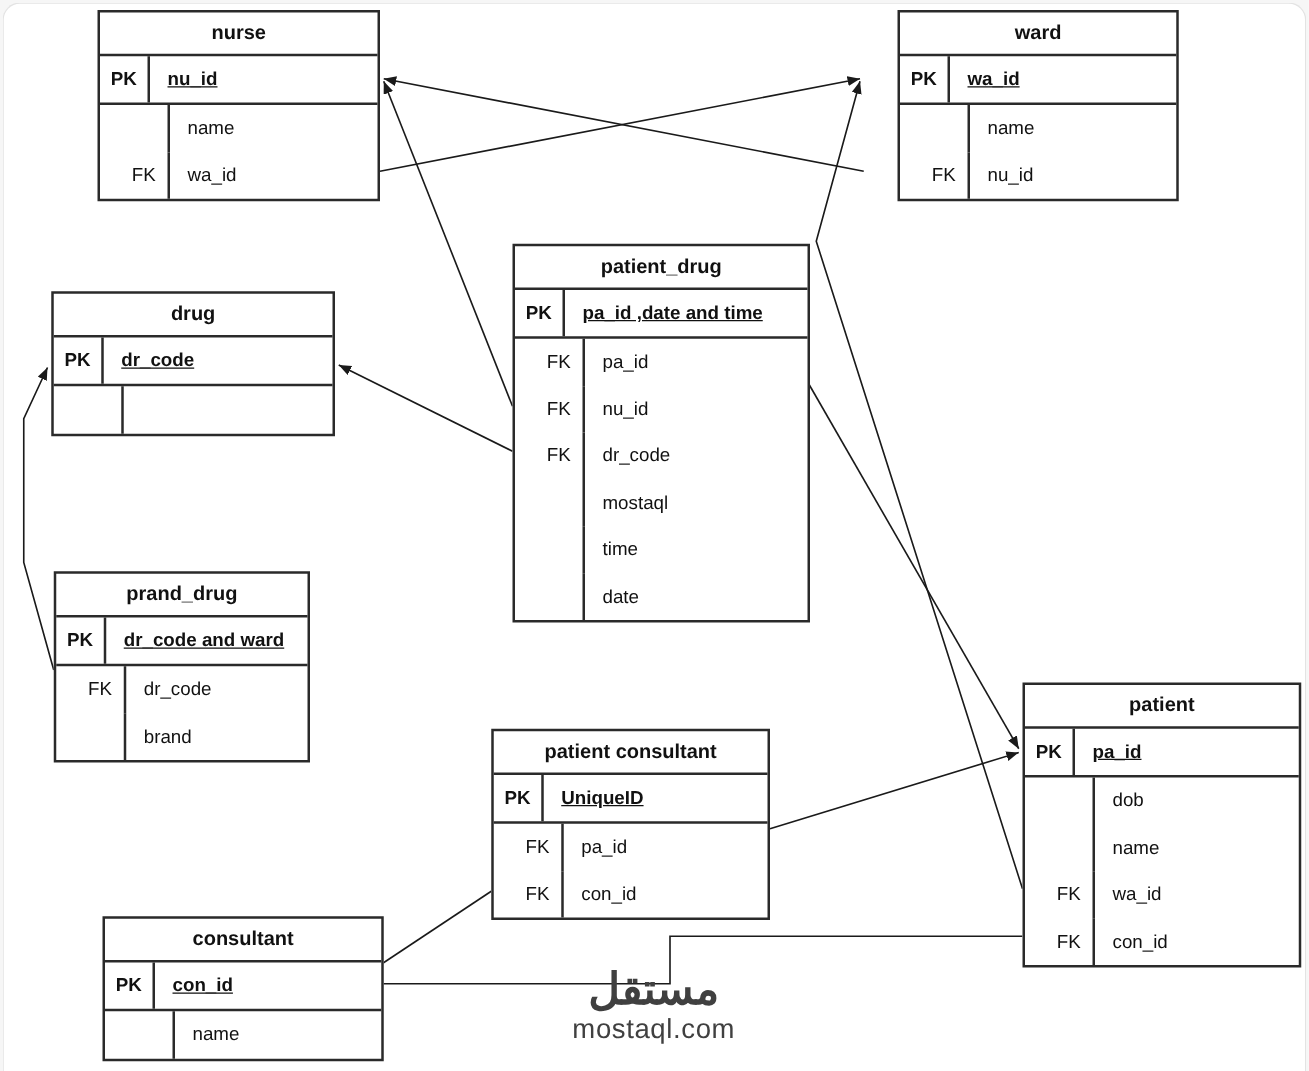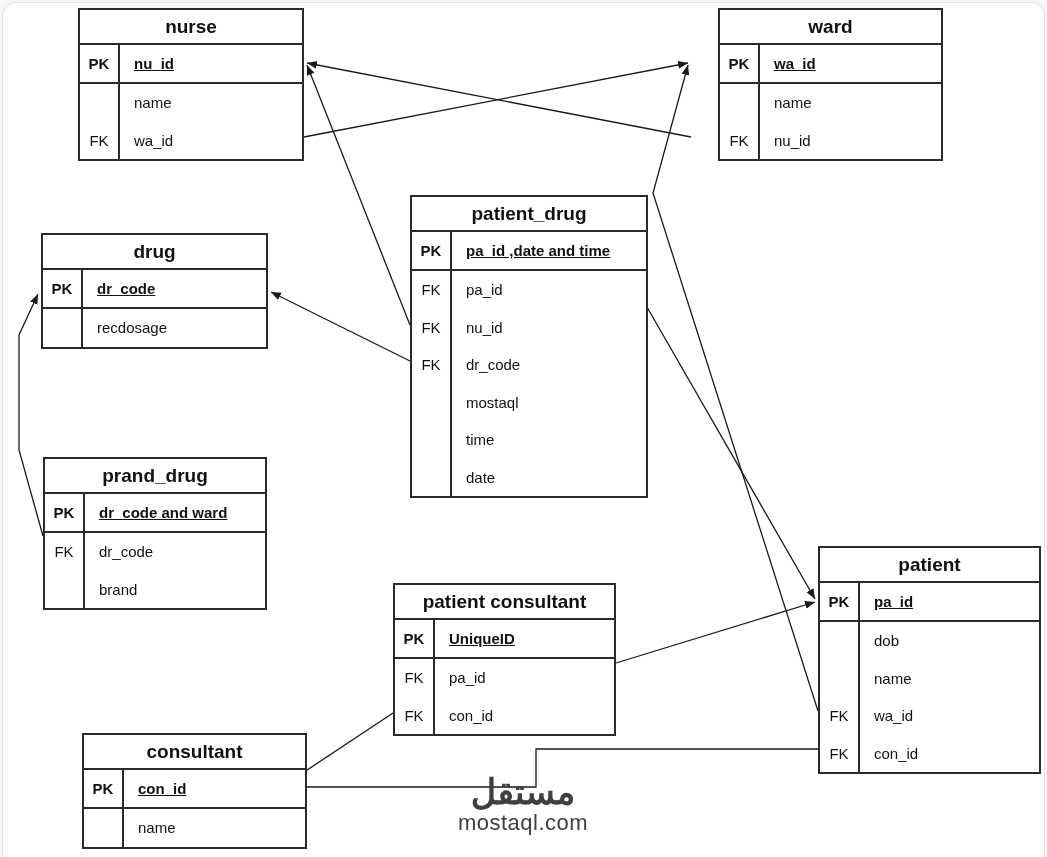--- a/index.html
+++ b/index.html
@@ -17,28 +17,28 @@
   }
   .canvas{position:absolute;inset:0;}
   svg.lines{position:absolute;left:0;top:0;width:1047px;height:857px;pointer-events:none;}
 
   .tbl{
     position:absolute;background:#fff;
     border:2px solid #2a2a2a;box-sizing:border-box;
   }
   .tbl-header{
     height:33px;display:flex;align-items:center;justify-content:center;
-    font-weight:bold;font-size:19px;
+    font-weight:bold;font-size:16px;
     border-bottom:2px solid #2a2a2a;
     text-align:center;
   }
   .sec-pk{border-bottom:2px solid #2a2a2a;}
   .row{display:flex;align-items:stretch;box-sizing:border-box;}
   .row-pk{height:37px;}
-  .row-body{height:37.5px;}
+  .row-body{height:37.5px;padding-left:16px;}
   .tag{
     width:40px;flex:none;display:flex;align-items:center;justify-content:center;
     border-right:2px solid #2a2a2a;font-size:15px;box-sizing:border-box;
   }
   .tag.pk{font-weight:bold;}
   .label{
     display:flex;align-items:center;padding-left:14px;font-size:15px;flex:1;
   }
   .label.pk{font-weight:bold;text-decoration:underline;}
 
@@ -116,21 +116,20 @@
           <div class="tbl-header">drug</div>
           <div class="sec-pk">
             <div class="row row-pk">
               <div class="tag pk">PK</div>
               <div class="label pk">dr_code</div>
             </div>
           </div>
           <div>
             <div class="row row-body">
               <div class="tag"></div>
-              <div class="label">recdosage</div>
             </div>
           </div>
         </div>
         <div class="tbl" style="left: 407px; top: 192px; width: 238px;">
           <div class="tbl-header">patient_drug</div>
           <div class="sec-pk">
             <div class="row row-pk">
               <div class="tag pk">PK</div>
               <div class="label pk">pa_id ,date and time</div>
             </div>
@@ -155,21 +154,21 @@
             <div class="row row-body">
               <div class="tag"></div>
               <div class="label">time</div>
             </div>
             <div class="row row-body">
               <div class="tag"></div>
               <div class="label">date</div>
             </div>
           </div>
         </div>
-        <div class="tbl" style="left: 40px; top: 454px; width: 224px;">
+        <div class="tbl" style="left: 40px; top: 454px; width: 205px;">
           <div class="tbl-header">prand_drug</div>
           <div class="sec-pk">
             <div class="row row-pk">
               <div class="tag pk">PK</div>
               <div class="label pk">dr_code and ward</div>
             </div>
           </div>
           <div>
             <div class="row row-body">
               <div class="tag">FK</div>

